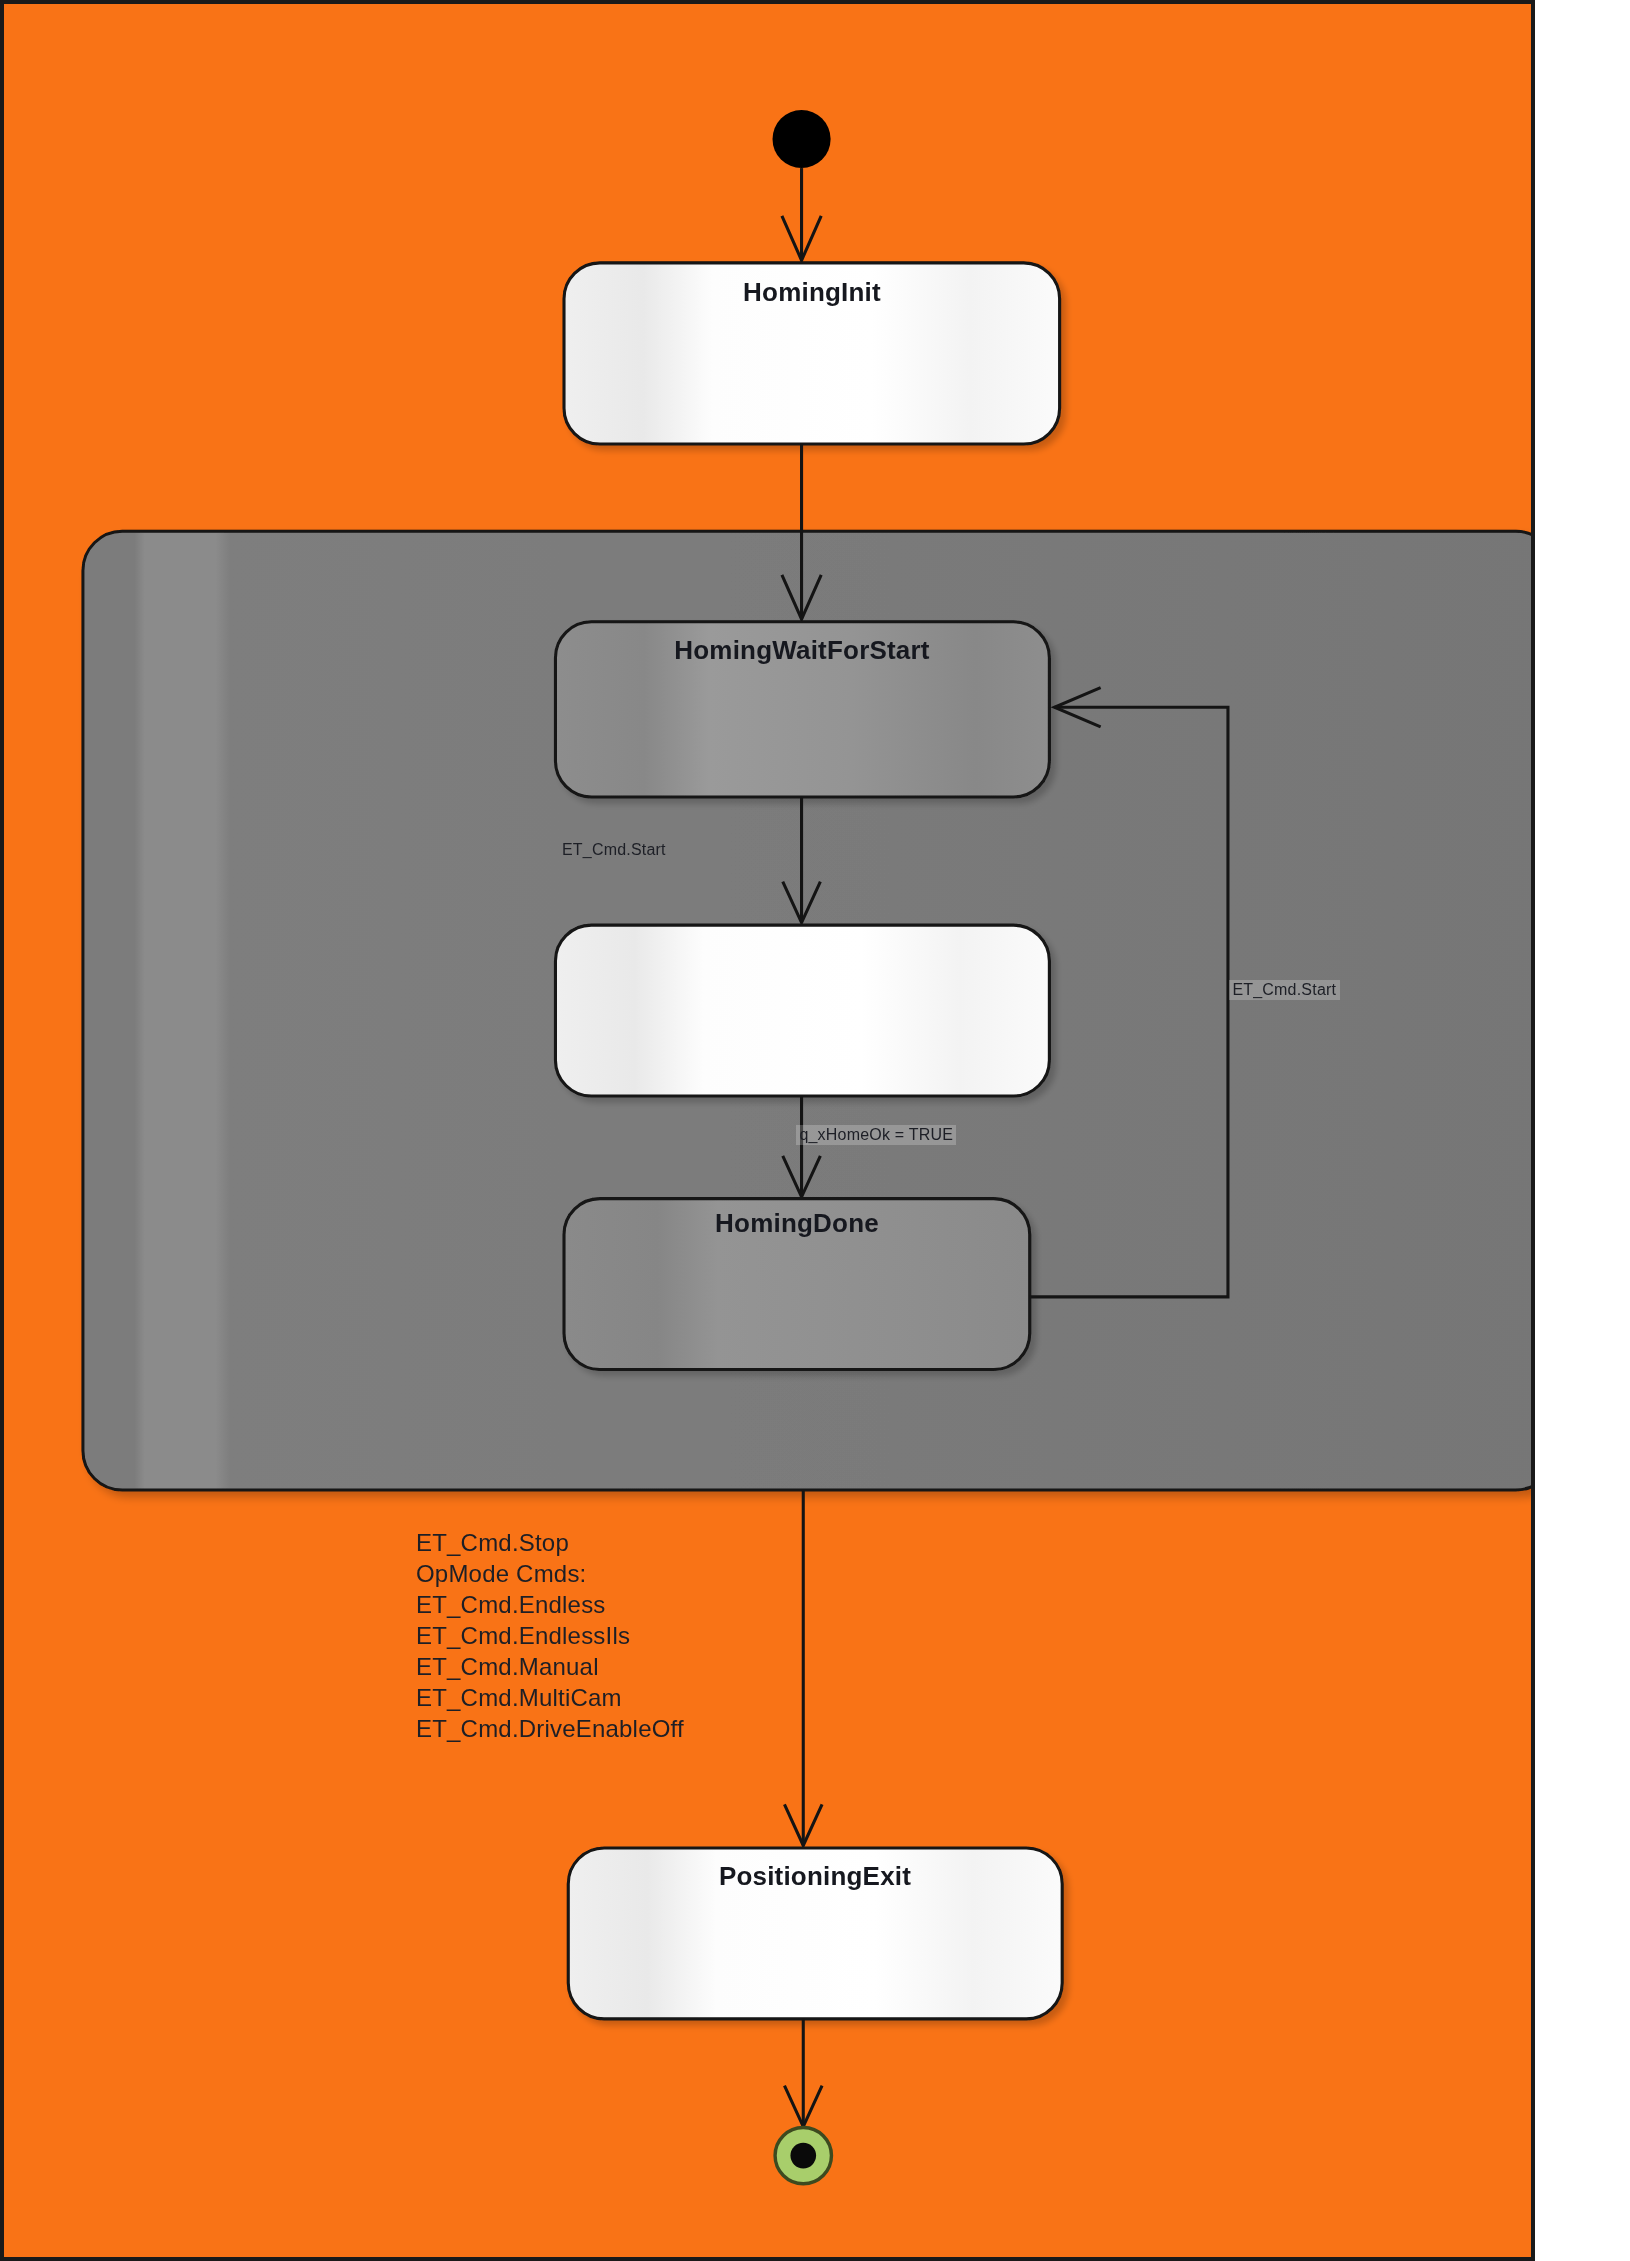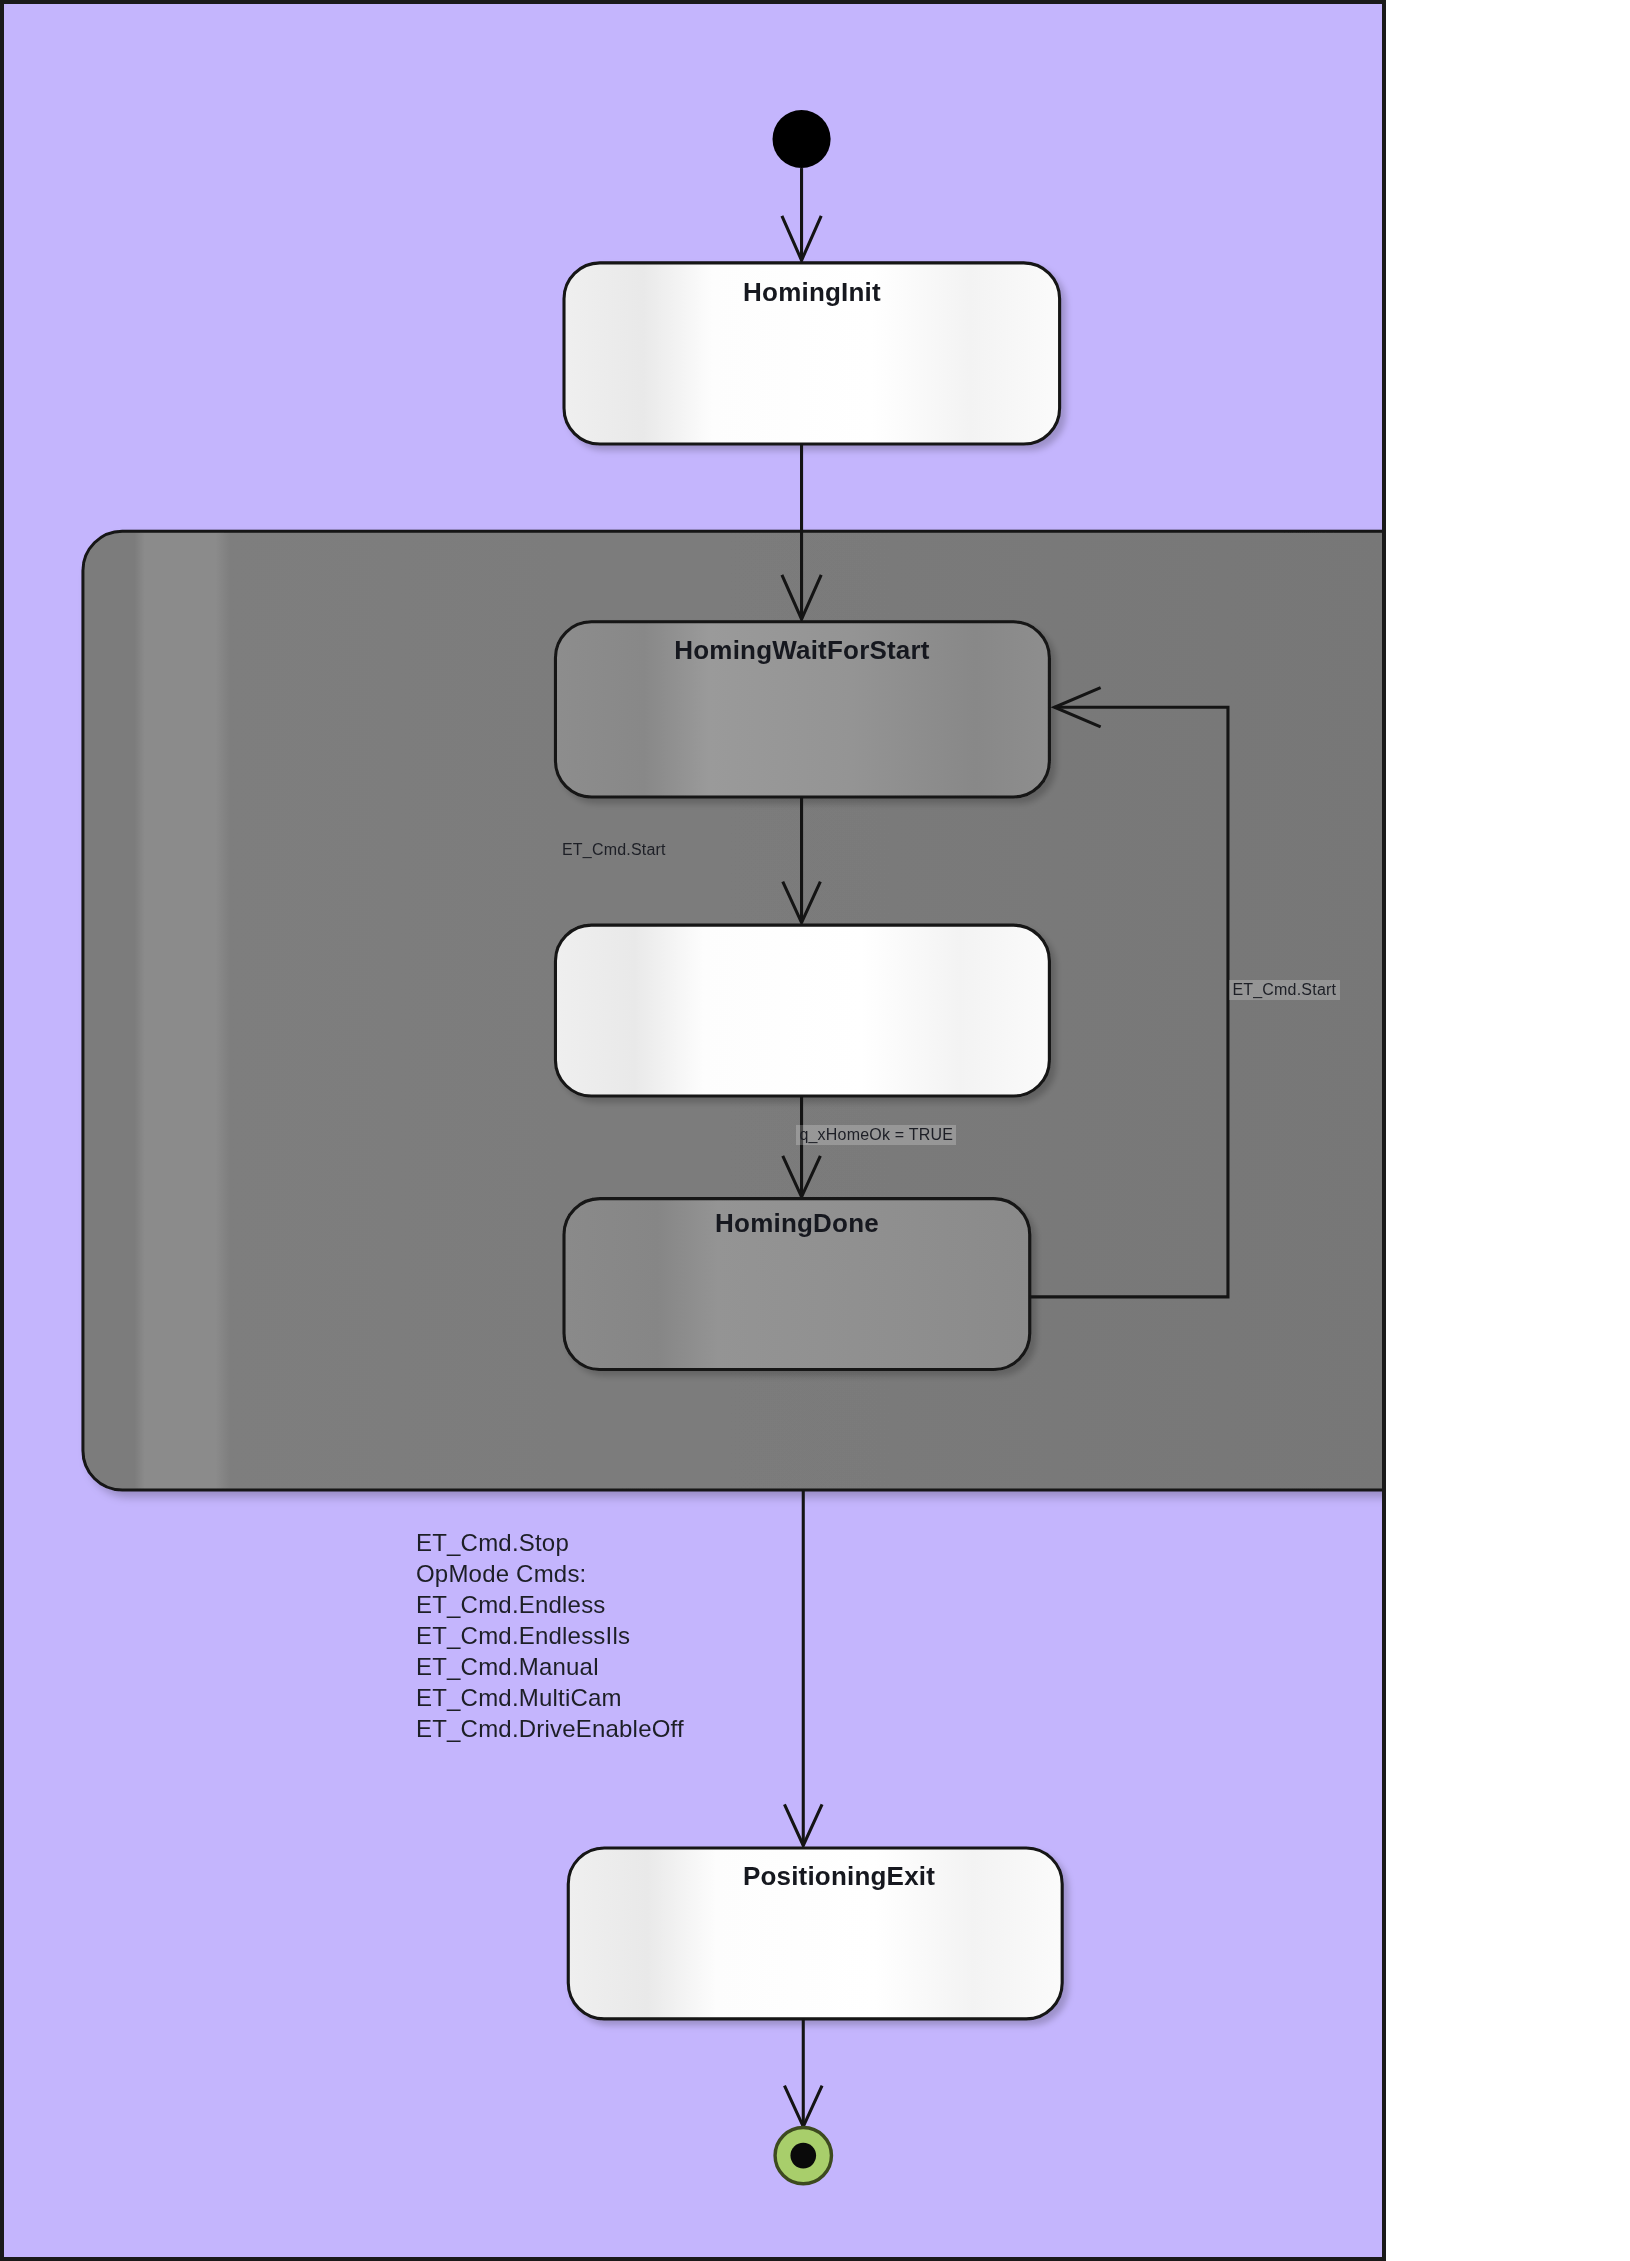--- a/index.html
+++ b/index.html
@@ -7,23 +7,23 @@
     margin: 0;
     padding: 0;
     background: #ffffff;
   }
   body {
     font-family: "Liberation Sans", sans-serif;
   }
 
   #page {
     position: relative;
-    width: 1386px;
+    width: 1535px;
     height: 2261px;
-    background: #c4b5fd;
+    background: #f97316;
     box-sizing: border-box;
     border: 4.3px solid #1a1a1a;
     overflow: hidden;
   }
 
   
   #canvas {
     position: absolute;
     left: 0;
     top: 0;
@@ -175,21 +175,21 @@
     </g>
   </svg>
 
   <div class="state-label" style="left:560px; top:273px; width:496px;">HomingInit</div>
 
   <div class="state-label" style="left:551px; top:631px; width:494px;">HomingWaitForStart</div>
 
 
   <div class="state-label" style="left:560px; top:1204px; width:466px;">HomingDone</div>
 
-  <div class="state-label" style="left:588px; top:1857px; width:494px;">PositioningExit</div>
+  <div class="state-label" style="left:564px; top:1857px; width:494px;">PositioningExit</div>
 
   <div class="edge-label" style="left:558px; top:837px;">ET_Cmd.Start</div>
 
   <div class="edge-label hi" style="left:792px; top:1121px;">q_xHomeOk = TRUE</div>
 
   <div class="edge-label hi" style="left:1225px; top:976px;">ET_Cmd.Start</div>
 
   <div class="edge-label-block" style="left:412px; top:1523px;">
     <div>ET_Cmd.Stop</div>
     <div>OpMode Cmds:</div>

